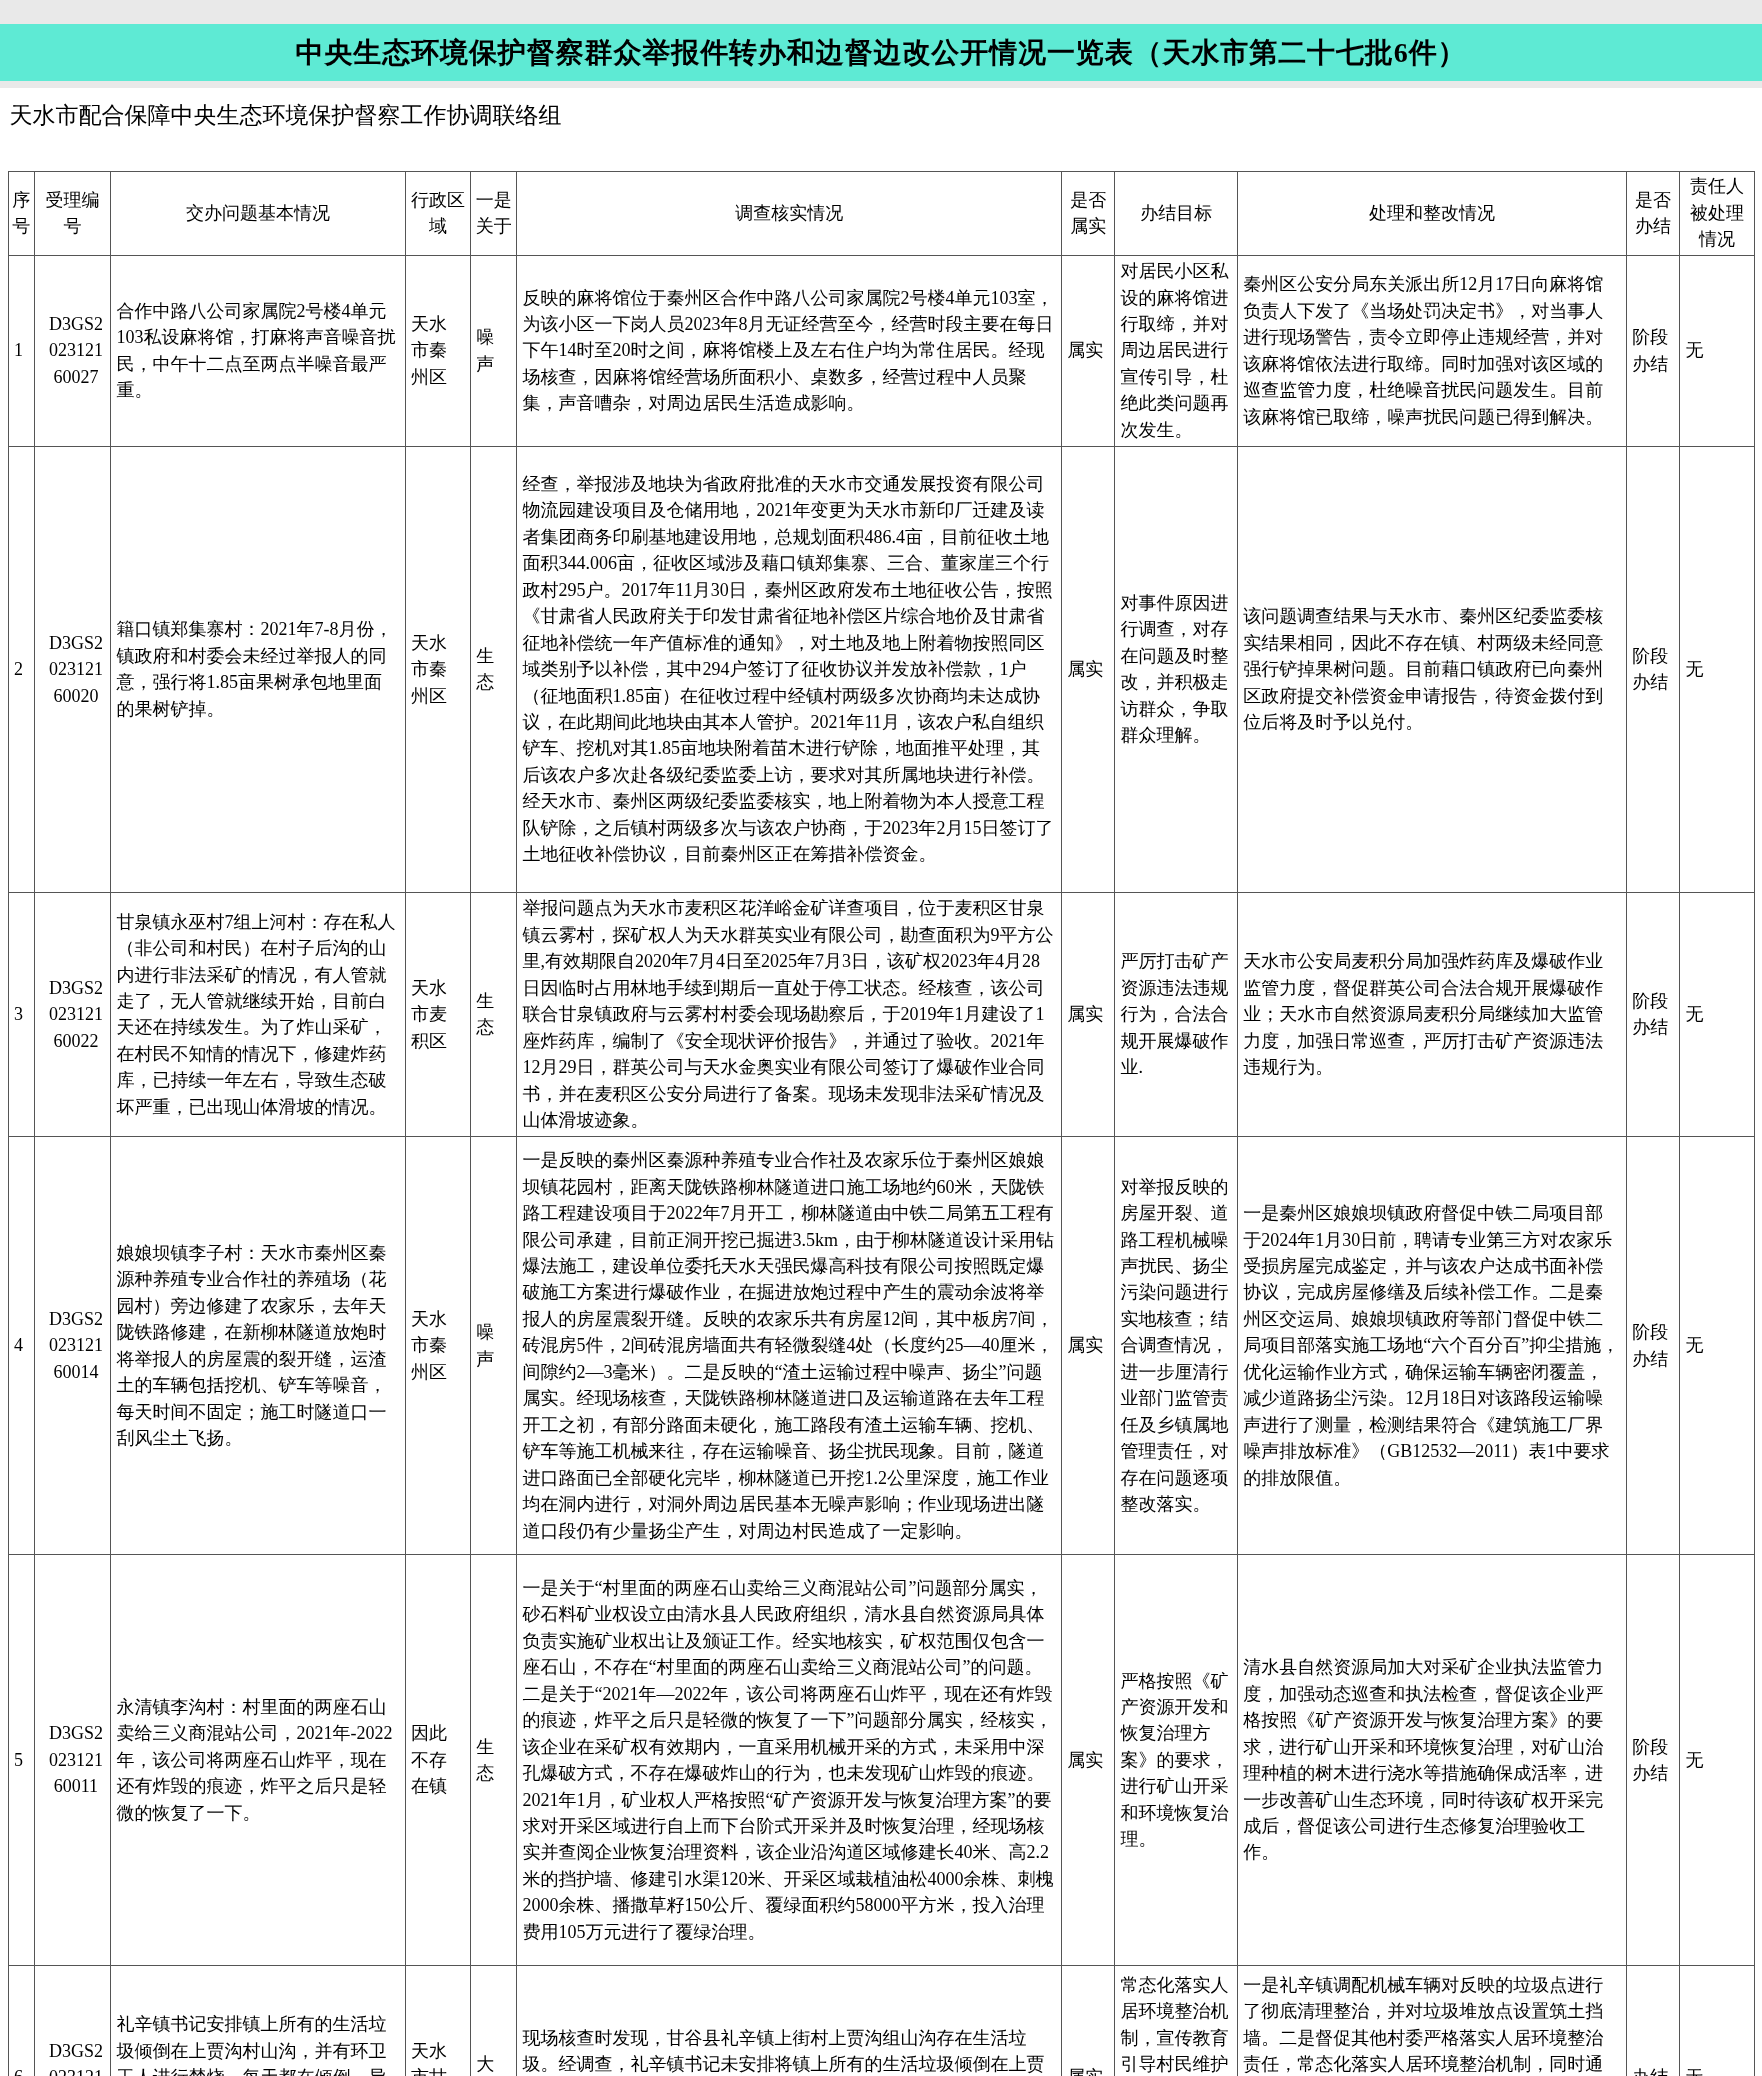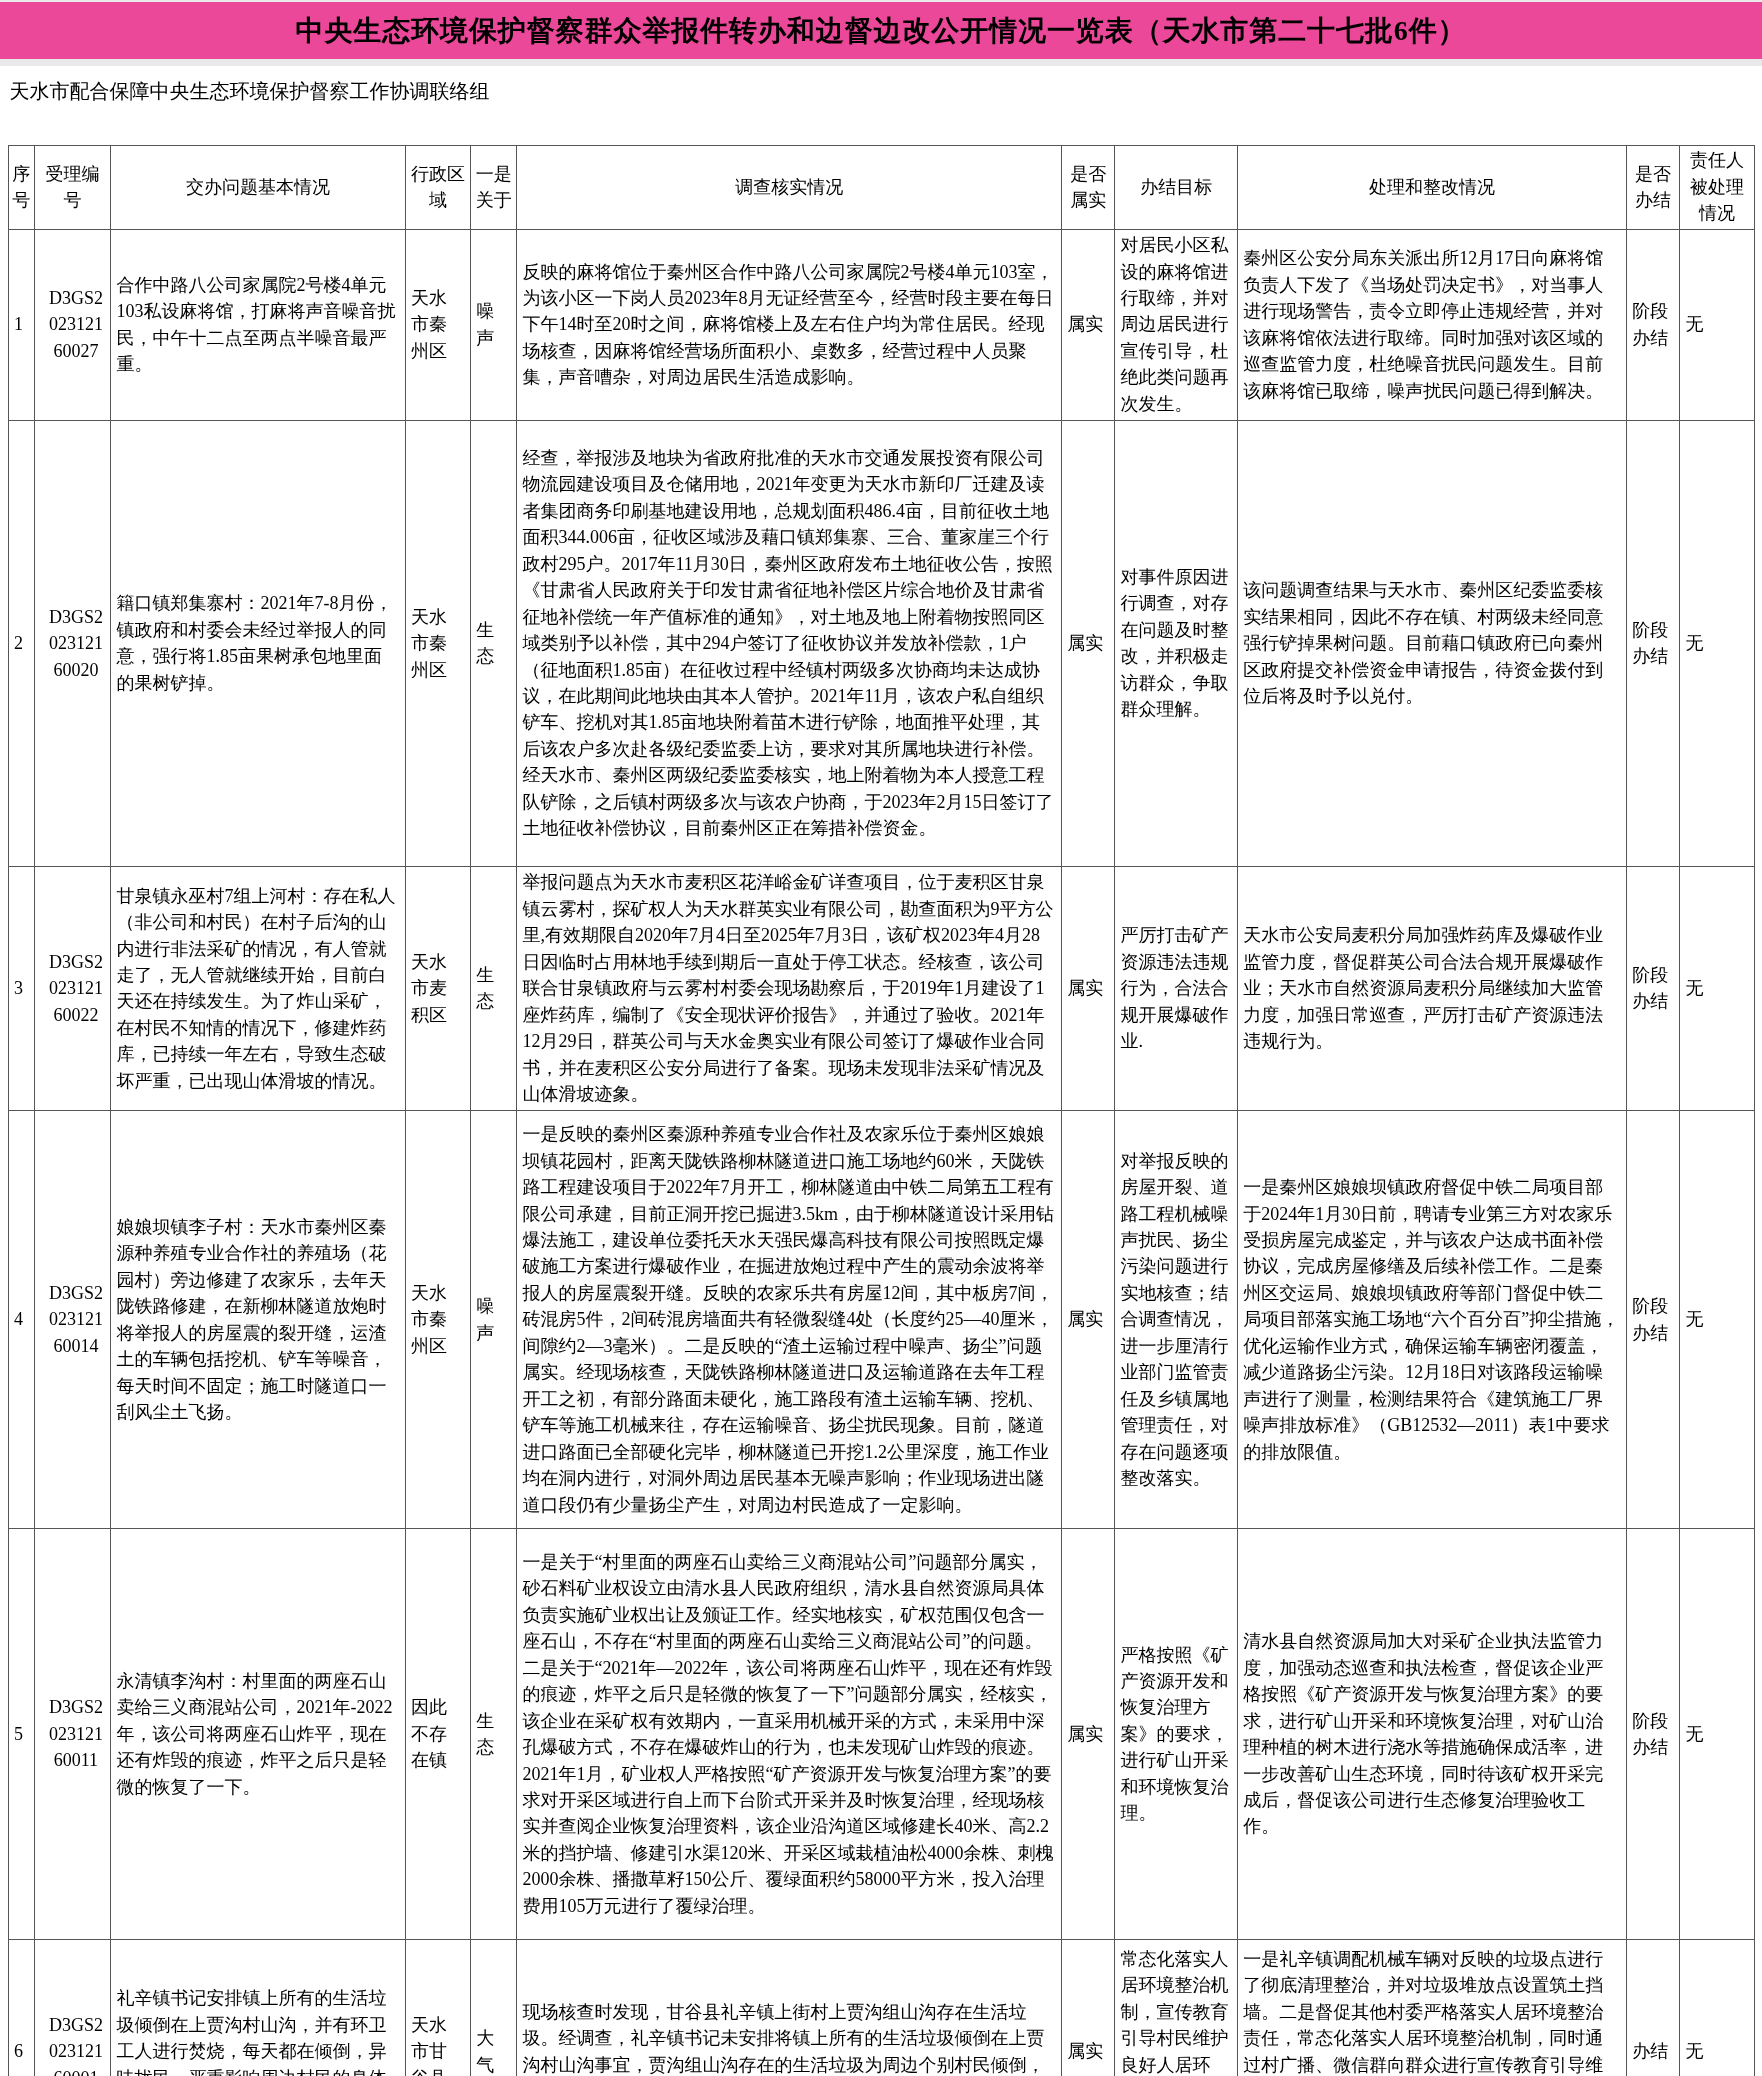--- a/index.html
+++ b/index.html
@@ -4,39 +4,39 @@
 <style>
   * { box-sizing: border-box; }
   html, body { margin: 0; padding: 0; }
   body {
     width: 1762px;
     background: #e9e9e9;
     color: #000;
     font-family: "Liberation Serif", "DejaVu Serif", serif;
   }
   .title-band {
-    background: #ec4899;
-    margin-top: 2px;
+    background: #5eead4;
+    margin-top: 24px;
     padding: 10.3px 17px 8.6px;
   }
   .page-title {
     margin: 0;
     text-align: center;
     font-size: 28px;
     font-weight: bold;
     letter-spacing: 0.9px;
   }
   .main-band {
     background: #ffffff;
     margin-top: 6.9px;
     padding: 8.6px 7.7px 34px;
     min-height: 1979px;
   }
   .subtitle {
-    font-size: 20px;
+    font-size: 23px;
     margin: 3.4px 0 40px 1.7px;
   }
   table.report {
     border-collapse: collapse;
     table-layout: fixed;
     width: 1747px;
   }
   th, td {
     border: 0.9px solid #555;
     border-top-width: 1.7px;

